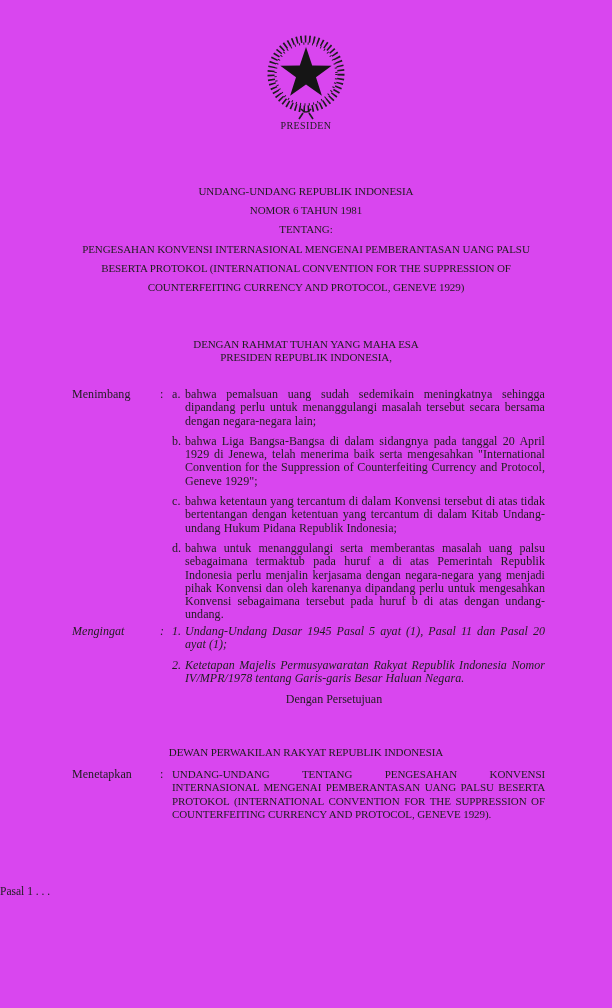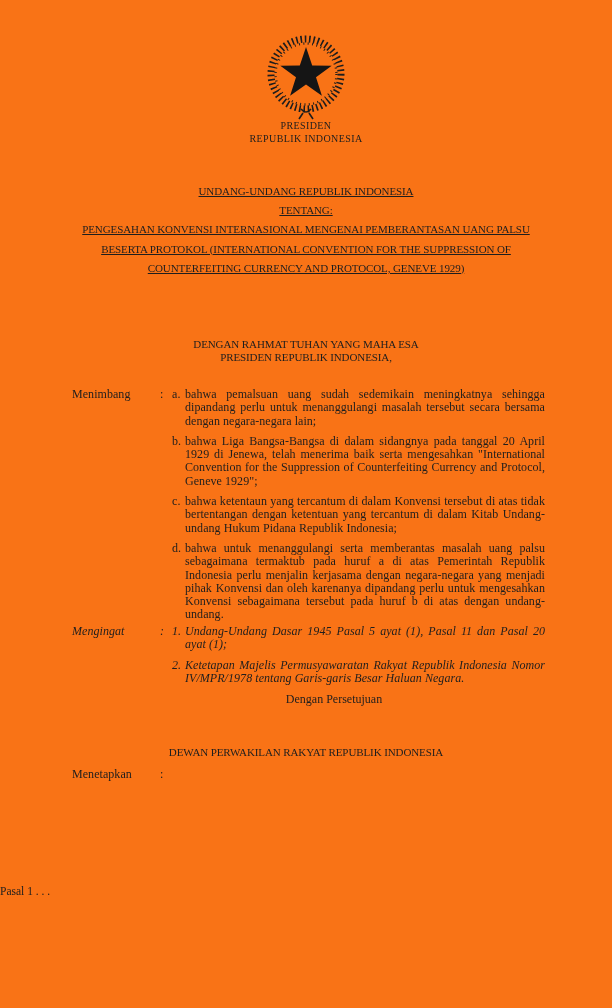--- a/index.html
+++ b/index.html
@@ -1,20 +1,20 @@
 <!DOCTYPE html>
 <html><head>
 <meta charset="utf-8">
 <style>
   html, body { margin: 0; padding: 0; background: #ffffff; }
   .page {
     position: relative;
     width: 612px;
     height: 1008px;
-    background: #f97316;
+    background: #d946ef;
     font-family: "Liberation Serif", "DejaVu Serif", serif;
     color: #1e1e1e;
     overflow: hidden;
   }
   .abs { position: absolute; }
   .centered { left: 0; width: 612px; text-align: center; }
 
   .emblem-wrap { top: 32px; left: 265px; width: 82px; height: 88px; }
 
   .letterhead {
@@ -24,21 +24,21 @@
     letter-spacing: 0.4px;
   }
   .letterhead div { white-space: nowrap; }
 
   .title-block {
     top: 182px;
     font-size: 11px;
     line-height: 19.2px;
     letter-spacing: -0.1px;
   }
-  .title-block div { white-space: nowrap; text-decoration: underline; }
+  .title-block div { white-space: nowrap; }
 
   .caps-line {
     font-size: 11px;
     letter-spacing: -0.1px;
     white-space: nowrap;
   }
   .invocation { top: 314px; margin-top: 24px; }
   .authority  { top: 351px; }
 
   .body-block {
@@ -87,25 +87,25 @@
         <circle cx="41" cy="42" r="35" stroke-width="7" stroke-dasharray="1.6 2.7"></circle>
         <circle cx="41" cy="42" r="30.5" stroke-width="2.4" stroke-dasharray="1 3.4"></circle>
       </g>
       <polygon fill="#151515" points="41,15 47.2,33.5 66.7,33.7 51,45.2 56.9,63.8 41,52.5 25.1,63.8 31,45.2 15.3,33.7 34.8,33.5"></polygon>
       <path d="M36 77 q5 6 10 0 M38 81 l-4 6 M44 81 l4 6" stroke="#1d1d1d" stroke-width="1.6" fill="none"></path>
     </svg>
   </div>
 
   <div class="abs centered letterhead">
     <div>PRESIDEN</div>
-    <div>REPUBLIK INDONESIA</div>
   </div>
 
   <div class="abs centered title-block">
     <div>UNDANG-UNDANG REPUBLIK INDONESIA</div>
+    <div>NOMOR 6 TAHUN 1981</div>
     <div>TENTANG:</div>
     <div>PENGESAHAN KONVENSI INTERNASIONAL MENGENAI PEMBERANTASAN UANG PALSU</div>
     <div>BESERTA PROTOKOL (INTERNATIONAL CONVENTION FOR THE SUPPRESSION OF</div>
     <div>COUNTERFEITING CURRENCY AND PROTOCOL, GENEVE 1929)</div>
   </div>
 
   <div class="abs centered caps-line invocation">DENGAN RAHMAT TUHAN YANG MAHA ESA</div>
   <div class="abs centered caps-line authority">PRESIDEN REPUBLIK INDONESIA,</div>
 
   <div class="abs body-block menimbang">
@@ -142,18 +142,19 @@
     </div>
   </div>
 
   <div class="abs centered mixed-line persetujuan-1">Dengan Persetujuan</div>
   <div class="abs centered caps-line persetujuan-2">DEWAN PERWAKILAN RAKYAT REPUBLIK INDONESIA</div>
 
   <div class="abs body-block menetapkan">
     <div class="clause-row">
       <span class="clause-label">Menetapkan</span>
       <span class="clause-colon">:</span>
+      <span class="clause-text">UNDANG-UNDANG TENTANG PENGESAHAN KONVENSI INTERNASIONAL MENGENAI PEMBERANTASAN UANG PALSU BESERTA PROTOKOL (INTERNATIONAL CONVENTION FOR THE SUPPRESSION OF COUNTERFEITING CURRENCY AND PROTOCOL, GENEVE 1929).</span>
     </div>
   </div>
 
   <div class="abs footer-note">Pasal 1 . . .</div>
 
 </div>
 
 </body></html>

